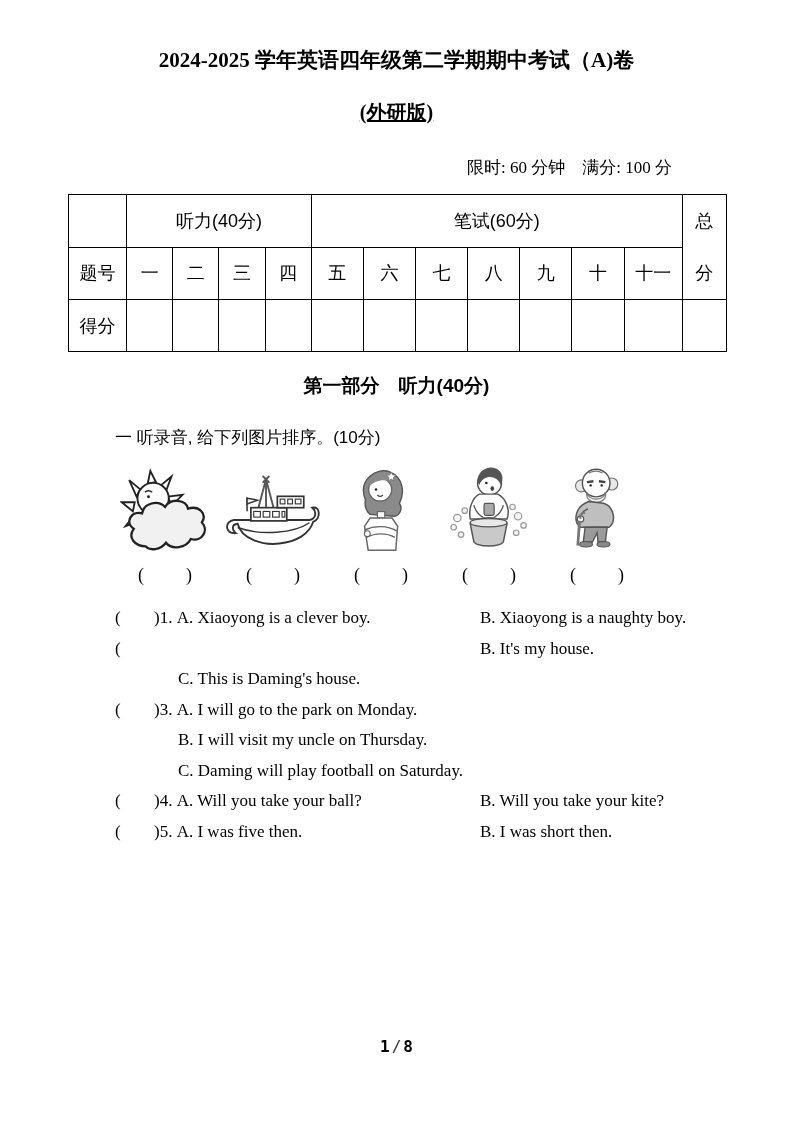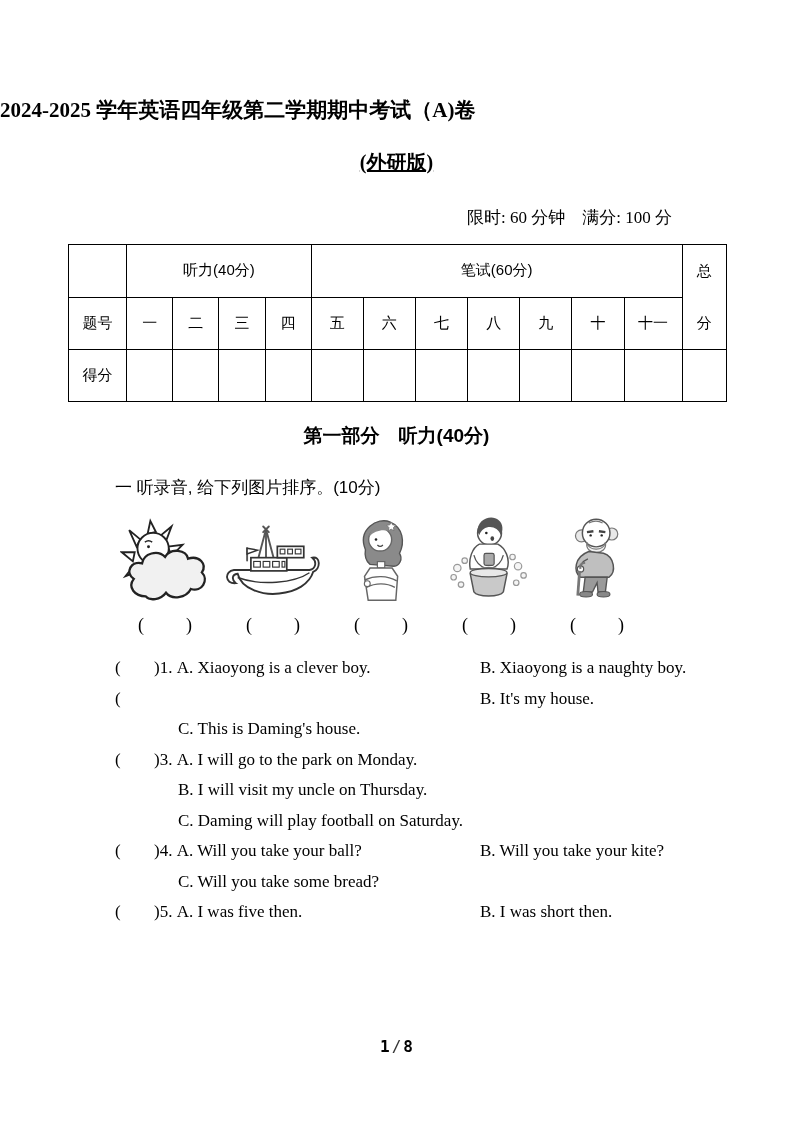--- a/index.html
+++ b/index.html
@@ -3,27 +3,27 @@
 <meta charset="utf-8">
 <style>
   * { margin:0; padding:0; box-sizing:border-box; }
   html,body { background:#888; }
   .page {
     position:relative; width:793px; height:1122px; margin:0 auto;
     background:#ffffff; color:#000;
     font-family:"Liberation Serif","DejaVu Serif",serif;
     overflow:hidden;
   }
-  .title1 { padding-top:96px; font-weight:bold; font-size:21px; }
+  .title1 { padding-top:46px; text-align:center; font-weight:bold; font-size:21px; }
   .title2 { margin-top:25px; text-align:center; font-weight:bold; font-size:20px;text-decoration:underline; }
   .meta   { margin-top:30px; text-align:right; padding-right:121px; font-size:17px; }
 
   table.score { margin:15px 0 0 68px; width:659px; border-collapse:collapse; table-layout:fixed; }
   table.score td { border:1.5px solid #000; height:52px; text-align:center; vertical-align:middle;
-                   font-size:15px; font-family:"Liberation Sans","DejaVu Sans",sans-serif; }
+                   font-size:18px; font-family:"Liberation Sans","DejaVu Sans",sans-serif; }
   .total-cell div { display:flex; flex-direction:column; justify-content:space-around; height:104px; align-items:center; }
 
   .section-heading { margin-top:21px; text-align:center; font-weight:bold; font-size:19px;
                      font-family:"Liberation Sans","DejaVu Sans",sans-serif; }
 
   .instruction { margin:27px 0 0 115px; font-size:17px;
                  font-family:"Liberation Sans","DejaVu Sans",sans-serif; }
 
   .pic-row { margin:12px 0 0 112px; display:flex; width:540px; }
   .pic-col { width:108px; display:flex; flex-direction:column; align-items:center; }
@@ -267,21 +267,20 @@
     <div class="q-sub">B. I will visit my uncle on Thursday.</div>
     <div class="q-sub">C. Daming will play football on Saturday.</div>
 
     <div class="q-line">
       <div class="q-left">
         <span class="q-paren">(</span>
         <span class="q-opt"><span>)4.</span>&nbsp;<span>A. Will you take your ball?</span></span>
       </div>
       <span class="q-opt">B. Will you take your kite?</span>
     </div>
-    <div class="q-sub">C. Will you take some bread?</div>
 
     <div class="q-line">
       <div class="q-left">
         <span class="q-paren">(</span>
         <span class="q-opt"><span>)5.</span>&nbsp;<span>A. I was five then.</span></span>
       </div>
       <span class="q-opt">B. I was short then.</span>
     </div>
 
   </div>

